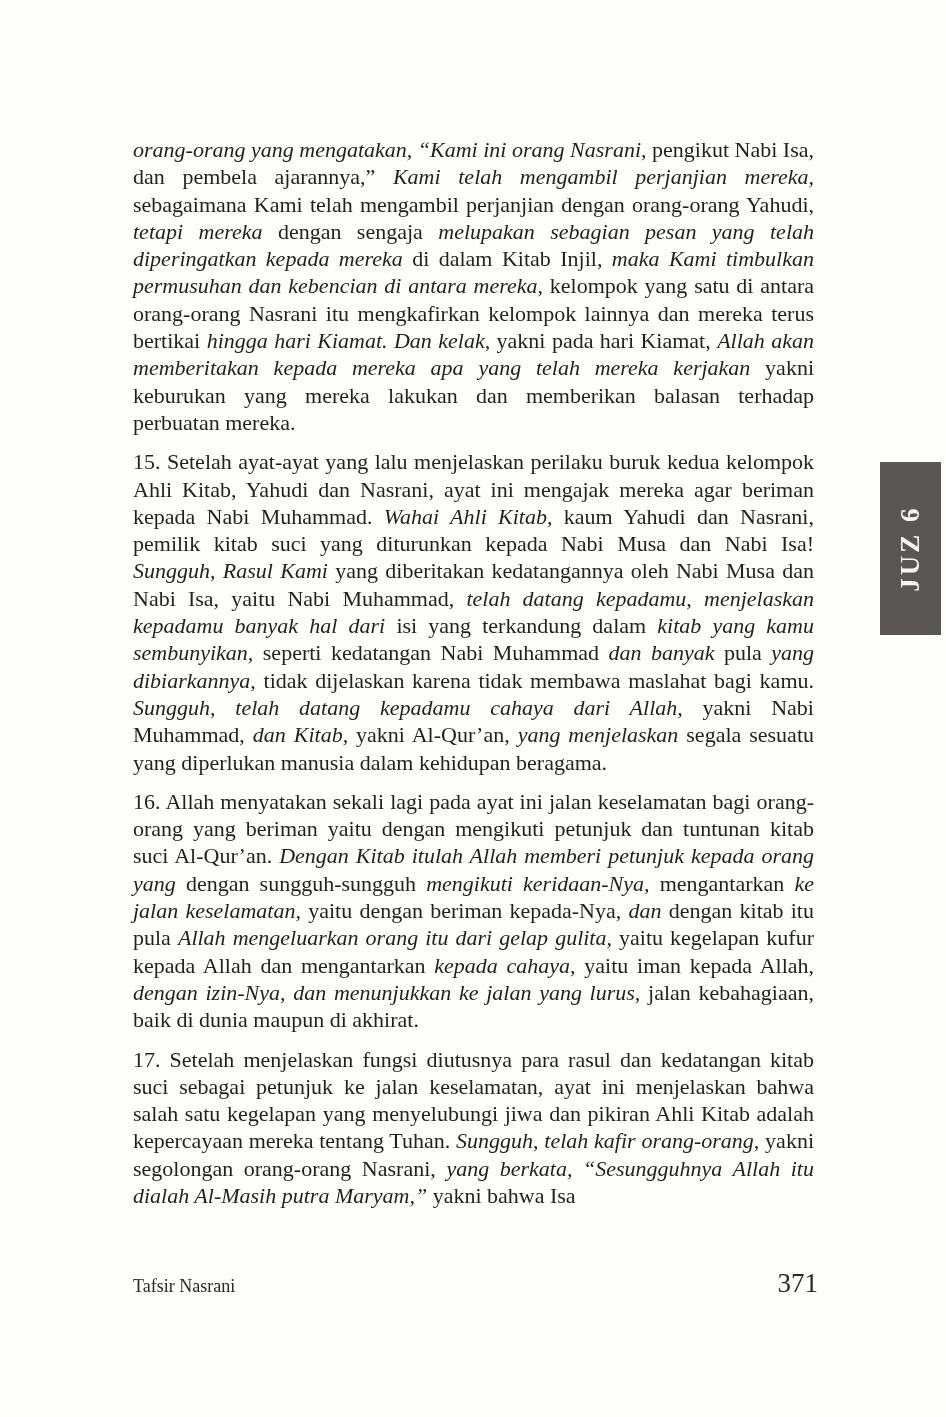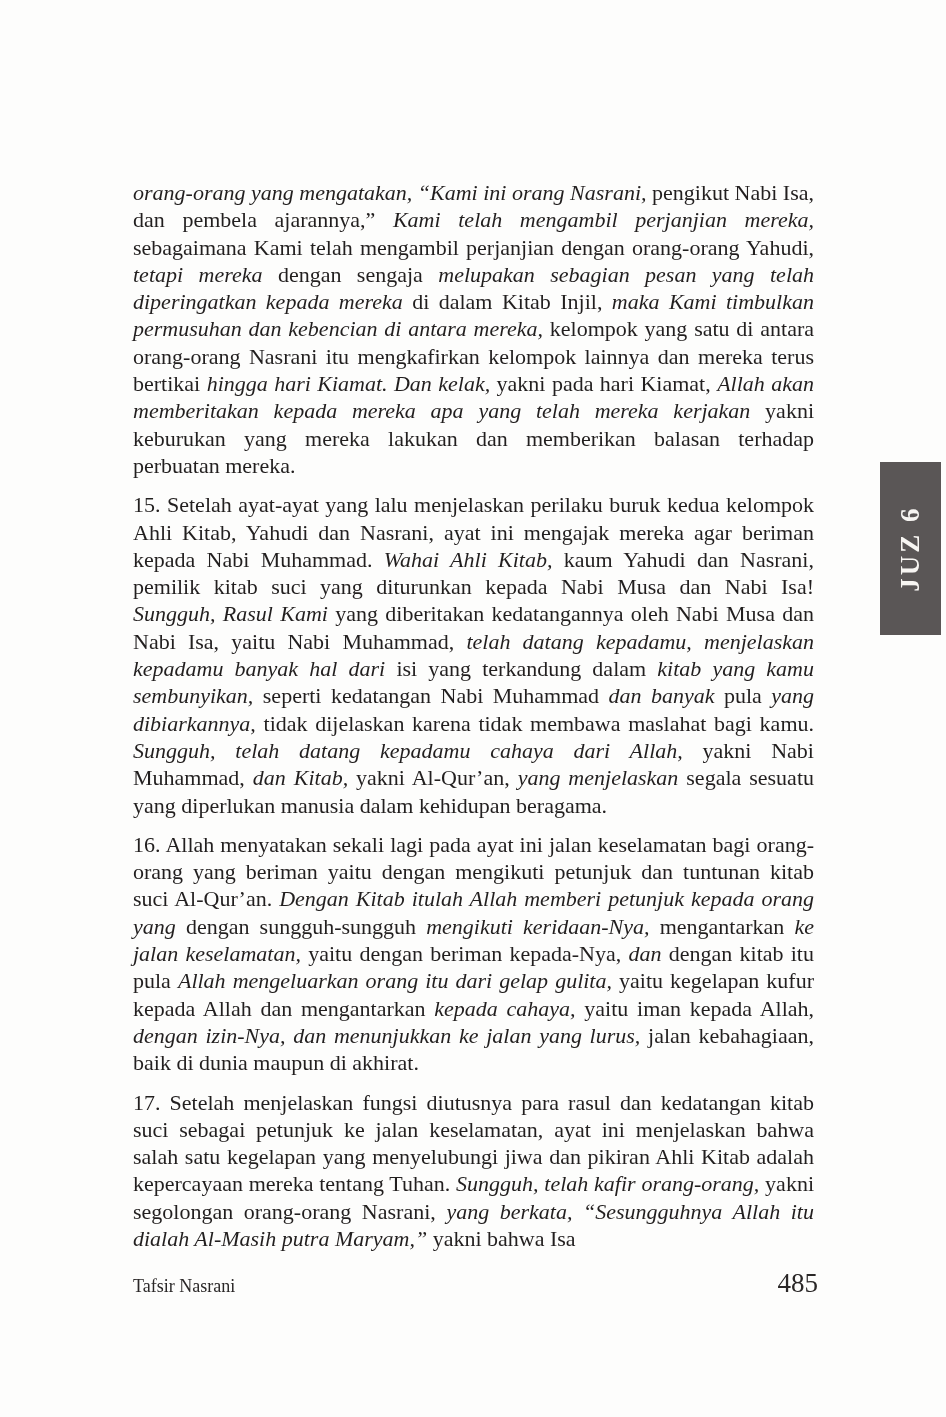--- a/index.html
+++ b/index.html
@@ -20,21 +20,20 @@
   .text-column {
     position: absolute;
     left: 133px;
     top: 136px;
     width: 681px;
     font-size: 22px;
     line-height: 27.3px;
     text-align: justify;
     text-justify: inter-word;
     hyphens: manual;
-    margin-top: 43px;
     -webkit-hyphens: manual;
   }
   .text-column p {
     margin: 0 0 12px 0;
   }
   .text-column em {
     font-style: italic;
   }
   .juz-tab {
     position: absolute;
@@ -81,16 +80,16 @@
       <p><span>16. Allah menyatakan sekali lagi pada ayat ini jalan keselamatan bagi orang-orang yang beriman yaitu dengan mengikuti petunjuk dan tun­tunan kitab suci Al-Qur’an. </span><em>Dengan Kitab itulah Allah memberi petunjuk kepada orang yang</em><span> dengan sungguh-sungguh </span><em>mengikuti keridaan-Nya,</em><span> mengantarkan </span><em>ke jalan keselamatan,</em><span> yaitu dengan beriman kepada-Nya, </span><em>dan</em><span> dengan kitab itu pula </span><em>Allah mengeluarkan orang itu dari gelap gulita,</em><span> yaitu kegelapan kufur kepada Allah dan mengantarkan </span><em>kepada cahaya,</em><span> yaitu iman kepada Allah, </span><em>dengan izin-Nya, dan menunjukkan ke jalan yang lurus,</em><span> jalan kebahagiaan, baik di dunia maupun di akhirat.</span></p>
       <p><span>17. Setelah menjelaskan fungsi diutusnya para rasul dan kedatangan kitab suci sebagai petunjuk ke jalan keselamatan, ayat ini menjelaskan bahwa salah satu kegelapan yang menyelubungi jiwa dan pikiran Ahli Kitab adalah kepercayaan mereka tentang Tuhan. </span><em>Sungguh, telah kafir orang-orang,</em><span> yakni segolongan orang-orang Nasrani, </span><em>yang berkata, “Se­sungguhnya Allah itu dialah Al-Masih putra Maryam,”</em><span> yakni bahwa Isa</span></p>
     </div>
 
   <div class="juz-tab" style="background: rgb(90, 86, 86);">
     <span class="juz-label" style="color: rgb(247, 245, 242);">JUZ 6</span>
   </div>
 
   <div class="footer" style="color: rgb(42, 39, 39);">
     <span class="running-title">Tafsir Nasrani</span>
-    <span class="page-number">485</span>
+    <span class="page-number">371</span>
   </div>
 
 </div>
 
 </body></html>

